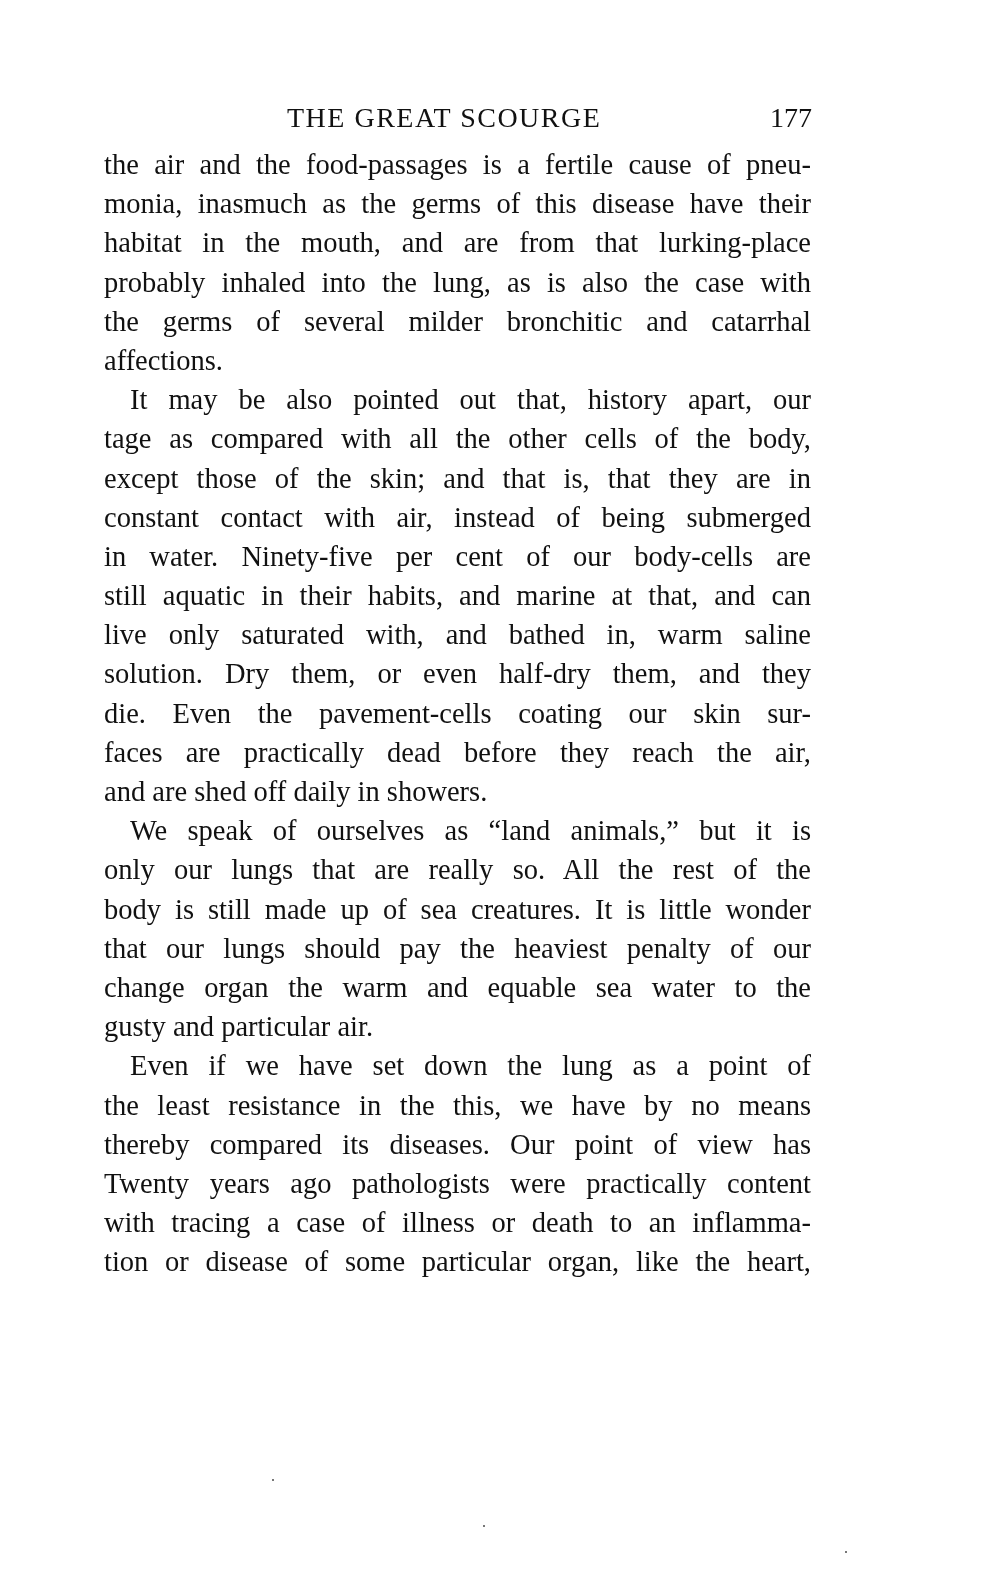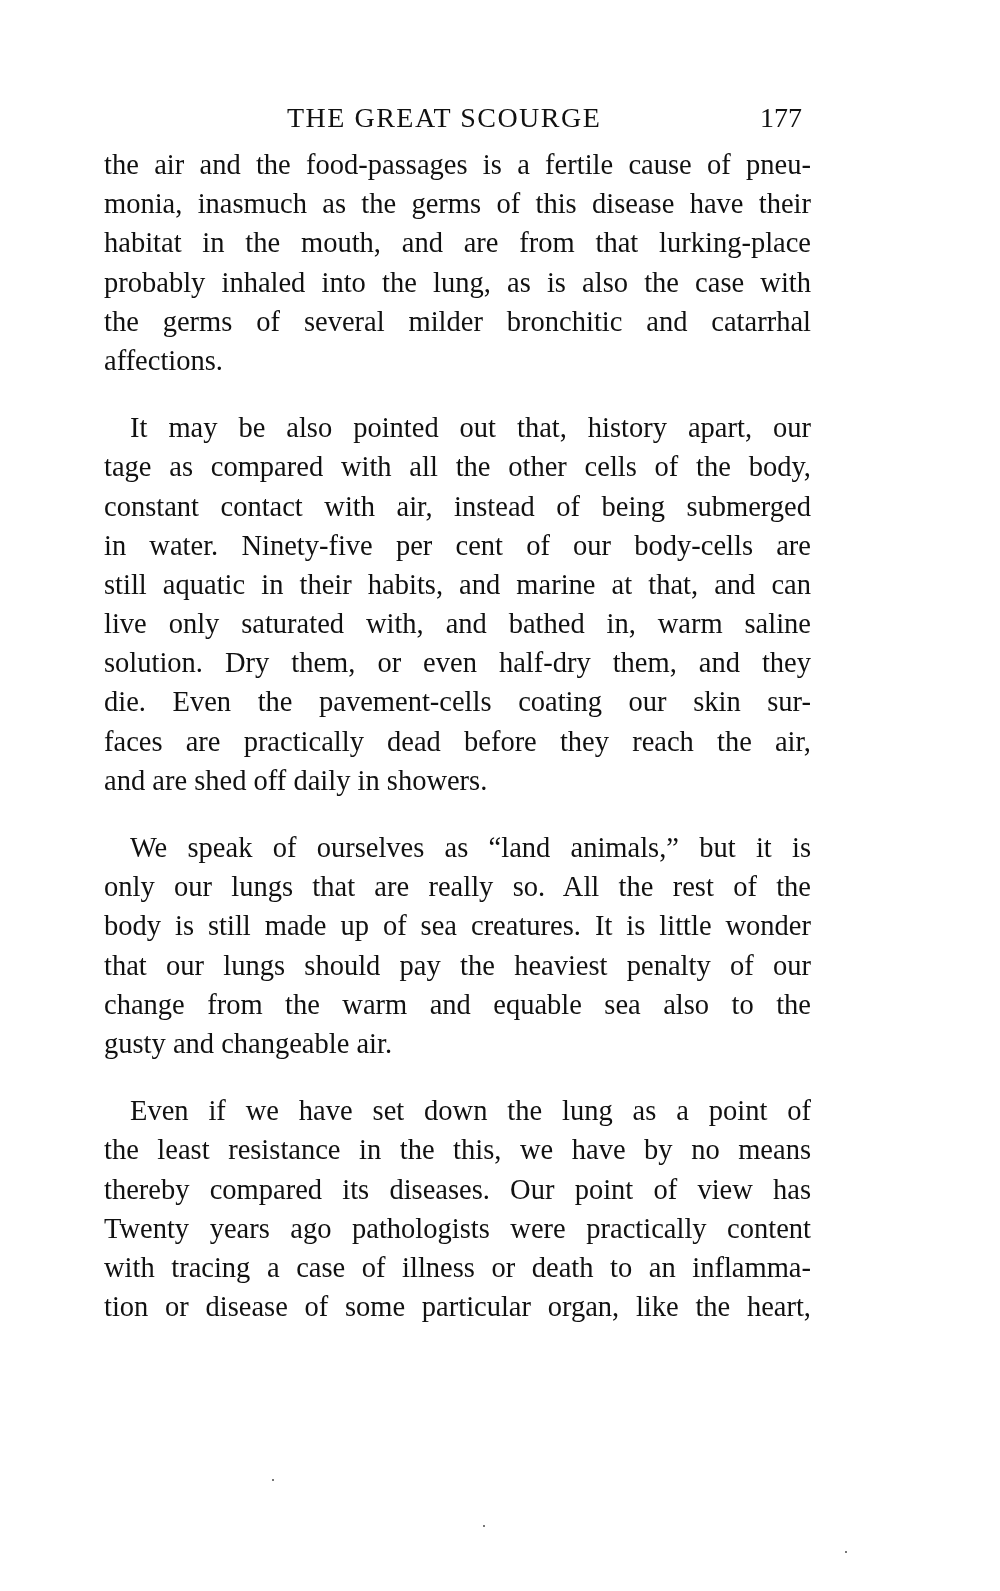--- a/index.html
+++ b/index.html
@@ -30,20 +30,21 @@
       font-size: 28px;
       letter-spacing: 1.5px;
       line-height: 36px;
       white-space: nowrap;
     }
     .page-number {
       position: absolute;
       top: 100px;
       left: 760px;
       width: 52px;
+      text-align: right;
       font-size: 28px;
       line-height: 36px;
     }
     .text-block {
       position: absolute;
       left: 104px;
       top: 145px;
       width: 707px;
     }
     .line {
@@ -52,21 +53,20 @@
       font-size: 28.5px;
       white-space: nowrap;
       text-align: justify;
       text-align-last: justify;
     }
     .line.last {
       text-align-last: left;
     }
     .line.indent {
       padding-left: 26px;
-      margin-top: 28px;
     }
     .speck {
       position: absolute;
       width: 2px;
       height: 2px;
       background: #777;
     }
   </style>
 </head>
 <body>
@@ -82,37 +82,38 @@
       <div class="line">monia, inasmuch as the germs of this disease have their</div>
       <div class="line">habitat in the mouth, and are from that lurking-place</div>
       <div class="line">probably inhaled into the lung, as is also the case with</div>
       <div class="line">the germs of several milder bronchitic and catarrhal</div>
       <div class="line last">affections.</div>
     </div>
 
     <div>
       <div class="line indent">It may be also pointed out that, history apart, our</div>
       <div class="line">tage as compared with all the other cells of the body,</div>
+      <div class="line">except those of the skin; and that is, that they are in</div>
       <div class="line">constant contact with air, instead of being submerged</div>
       <div class="line">in water.  Ninety-five per cent of our body-cells are</div>
       <div class="line">still aquatic in their habits, and marine at that, and can</div>
       <div class="line">live only saturated with, and bathed in, warm saline</div>
       <div class="line">solution.  Dry them, or even half-dry them, and they</div>
       <div class="line">die.  Even the pavement-cells coating our skin sur-</div>
       <div class="line">faces are practically dead before they reach the air,</div>
       <div class="line last">and are shed off daily in showers.</div>
     </div>
 
     <div>
       <div class="line indent">We speak of ourselves as “land animals,” but it is</div>
       <div class="line">only our lungs that are really so.  All the rest of the</div>
       <div class="line">body is still made up of sea creatures.  It is little wonder</div>
       <div class="line">that our lungs should pay the heaviest penalty of our</div>
-      <div class="line">change from the warm and equable sea also to the</div>
-      <div class="line last">gusty and changeable air.</div>
+      <div class="line">change organ the warm and equable sea water to the</div>
+      <div class="line last">gusty and particular air.</div>
     </div>
 
     <div>
       <div class="line indent">Even if we have set down the lung as a point of</div>
       <div class="line">the least resistance in the this, we have by no means</div>
       <div class="line">thereby compared its diseases.  Our point of view has</div>
       <div class="line">Twenty years ago pathologists were practically content</div>
       <div class="line">with tracing a case of illness or death to an inflamma-</div>
       <div class="line">tion or disease of some particular organ, like the heart,</div>
     </div>

